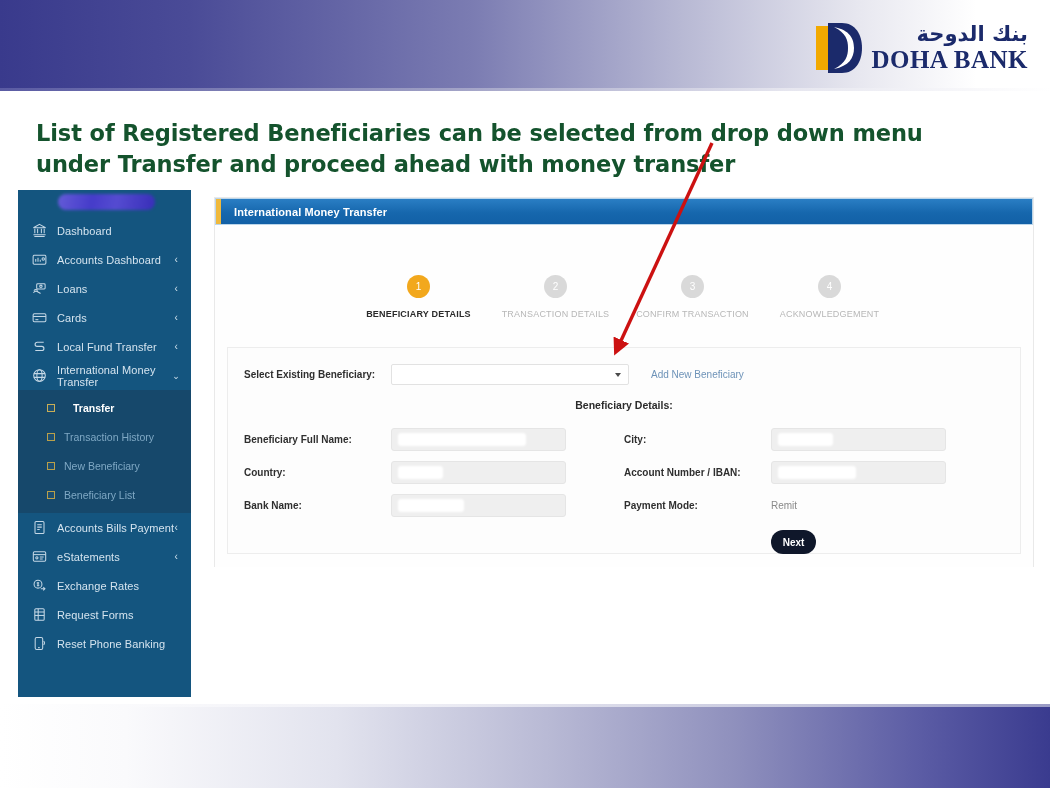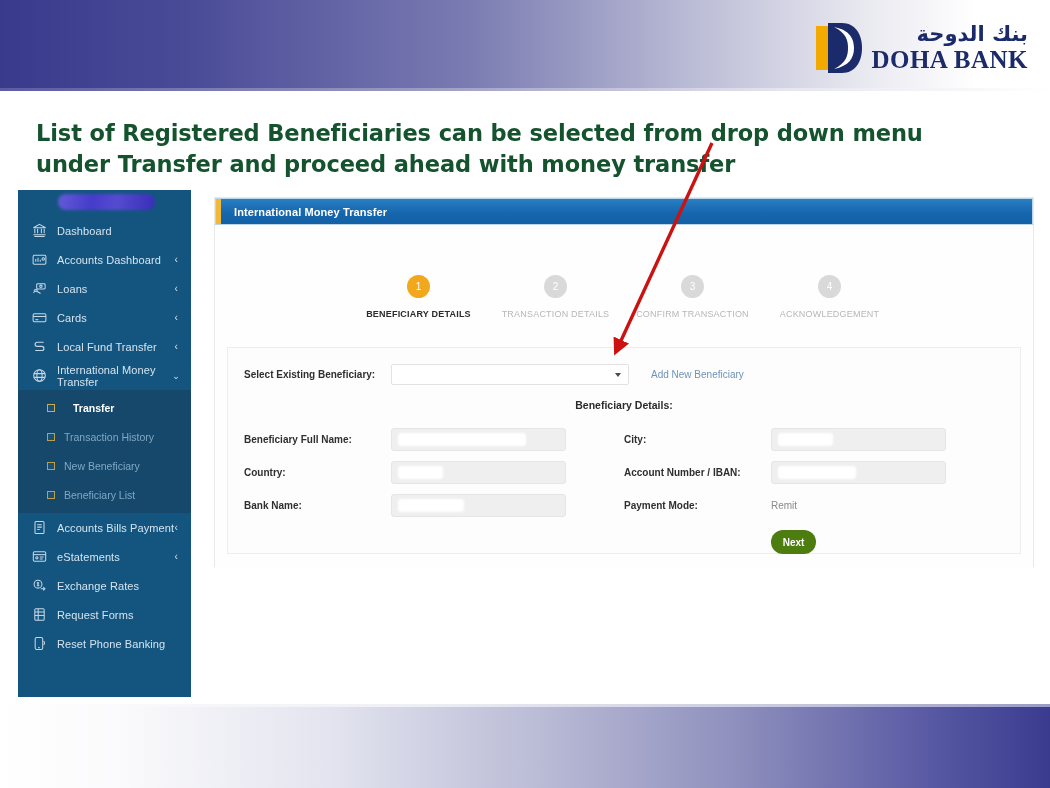--- a/index.html
+++ b/index.html
@@ -153,21 +153,21 @@
   .fl.wide { width: 147px; }
   .fbox {
     position: relative; width: 175px; height: 23px; background: #efefef;
     border: 1px solid #e5e5e5; border-radius: 3px; overflow: hidden;
   }
   .redact { position: absolute; background: #ffffff; filter: blur(1.2px); border-radius: 3px; }
   .fval { font-size: 10px; color: #8a8a8a; }
   #next-row { display: flex; height: 40px; align-items: center; }
   #next-btn {
     margin-left: 147px; width: 45px; height: 24px; border-radius: 12px;
-    background: #4d7c0f; color: #ffffff; font-size: 10px; font-weight: bold;
+    background: #0f172a; color: #ffffff; font-size: 10px; font-weight: bold;
     display: flex; align-items: center; justify-content: center;
     border: 1px solid #0f4madeup;
   }
 
   
   #arrow { position: absolute; left: 0; top: 0; width: 1050px; height: 788px; pointer-events: none; }
 
   
   #bottom-banner {
     position: absolute; left: 0; top: 707px; width: 1050px; height: 81px;

